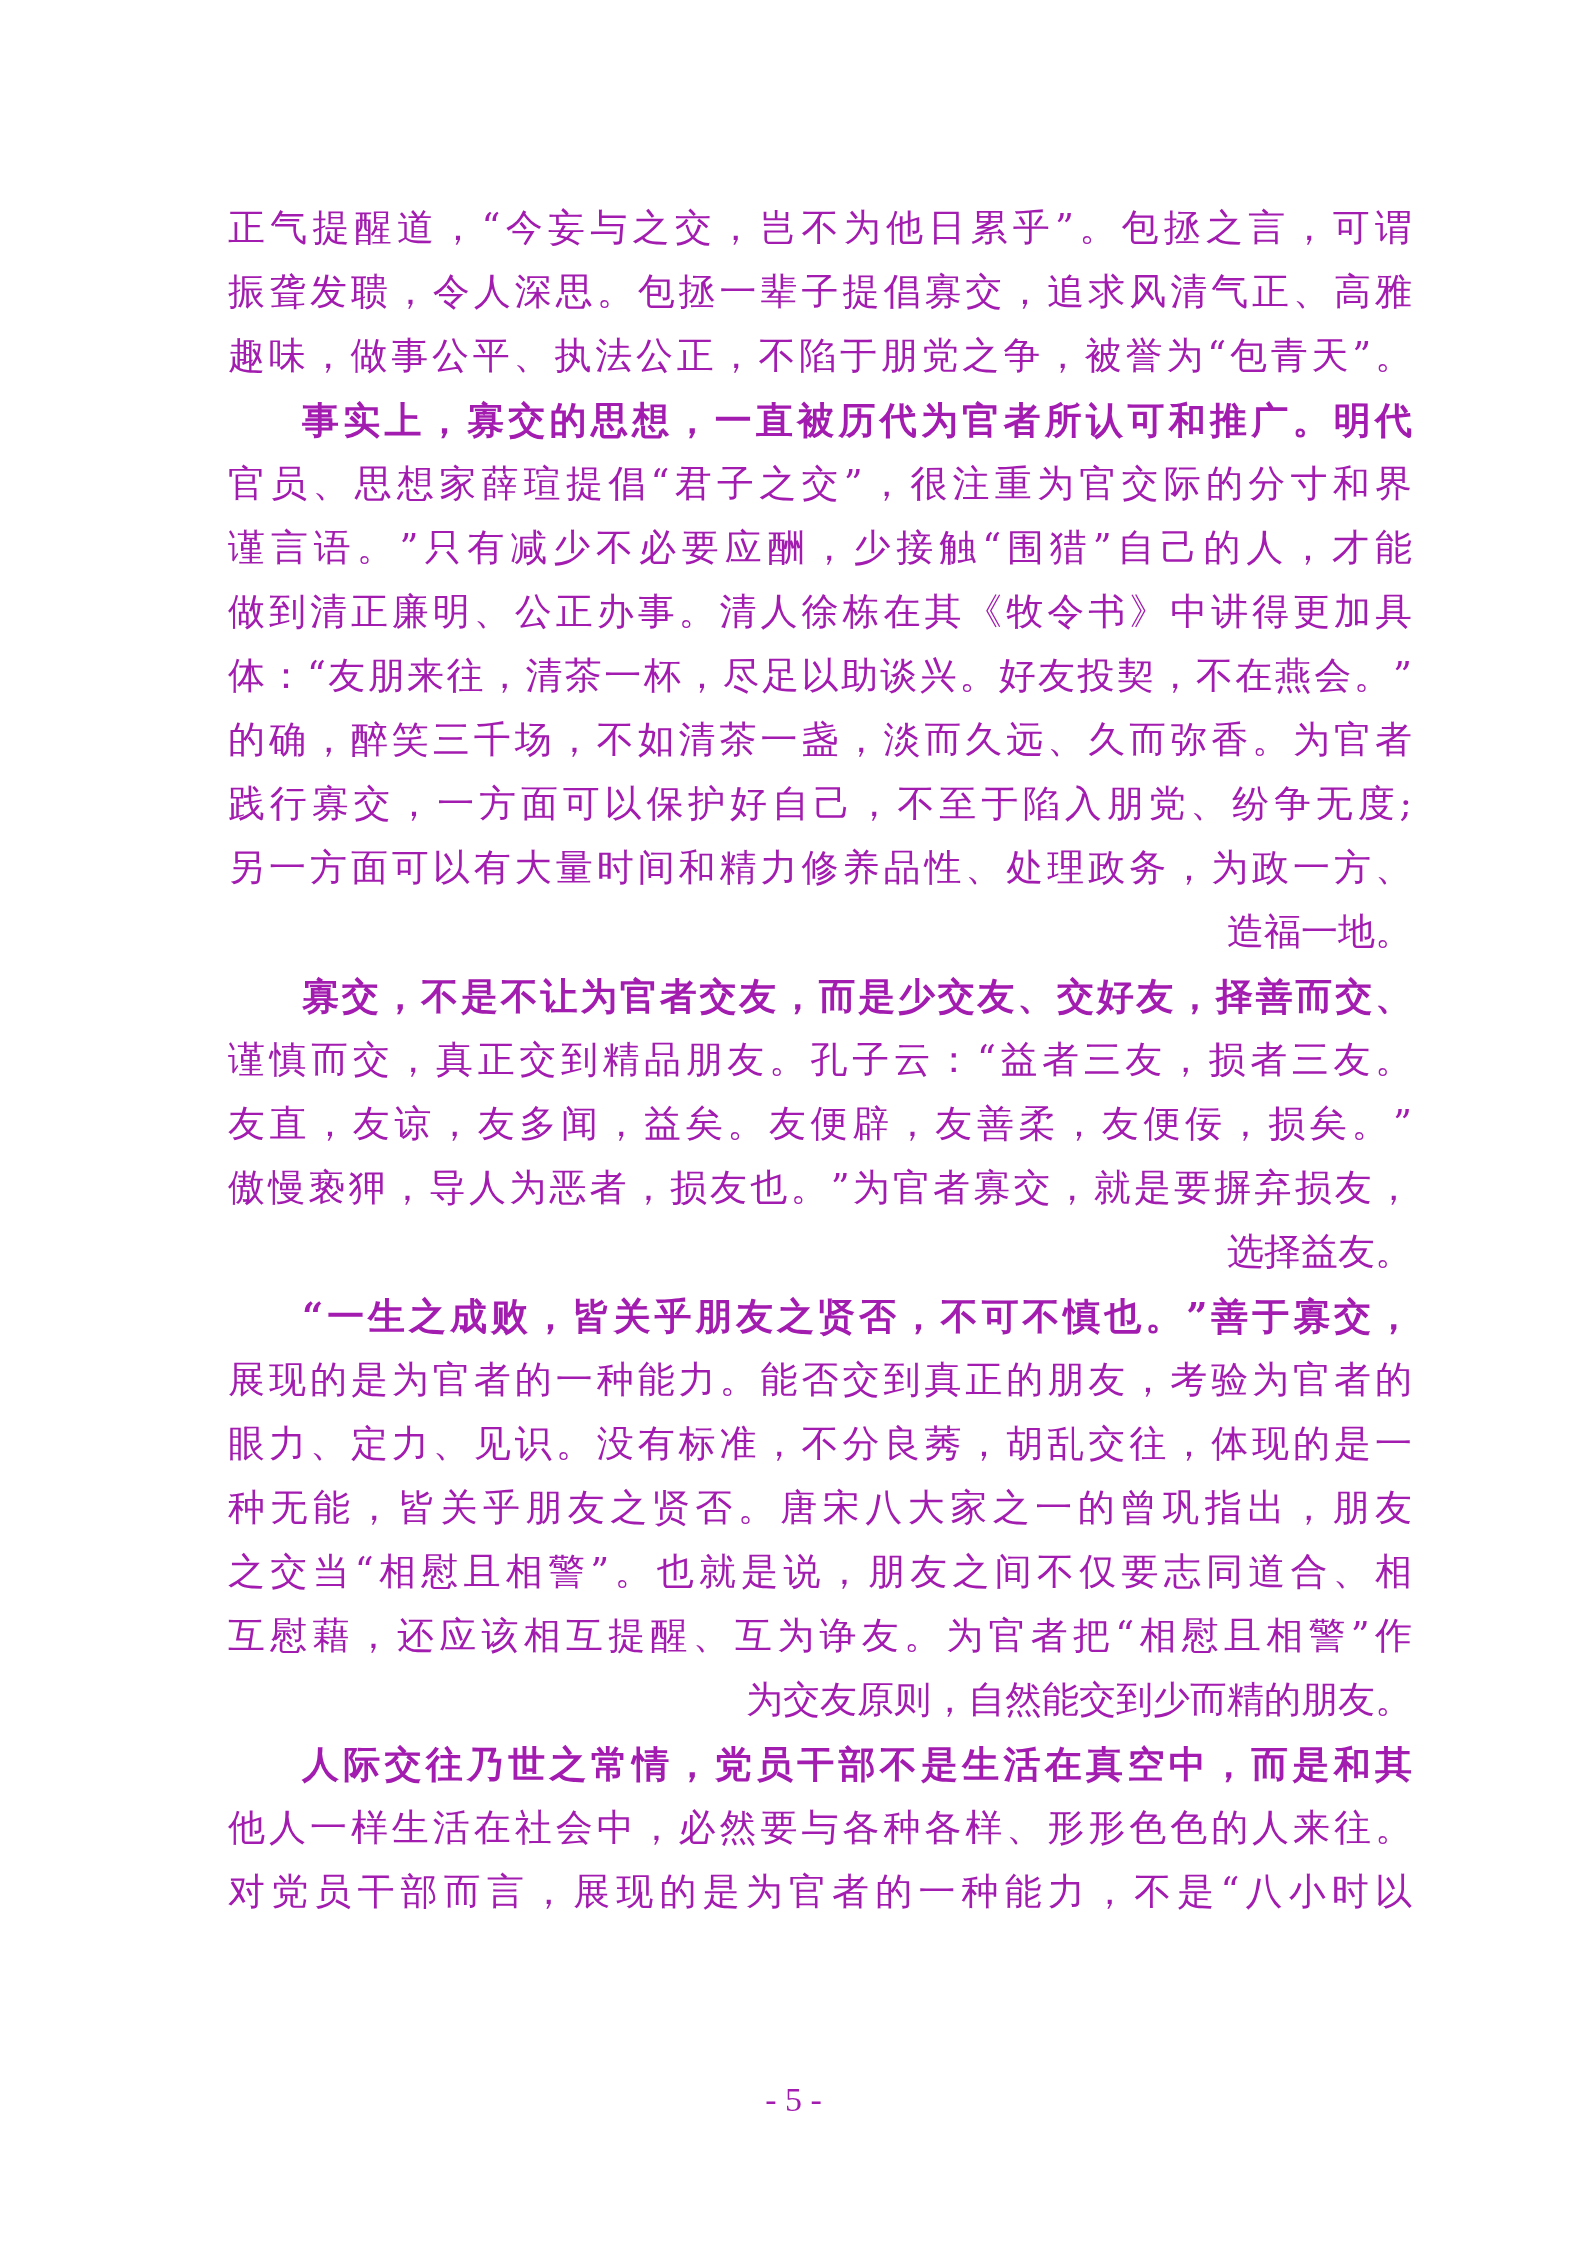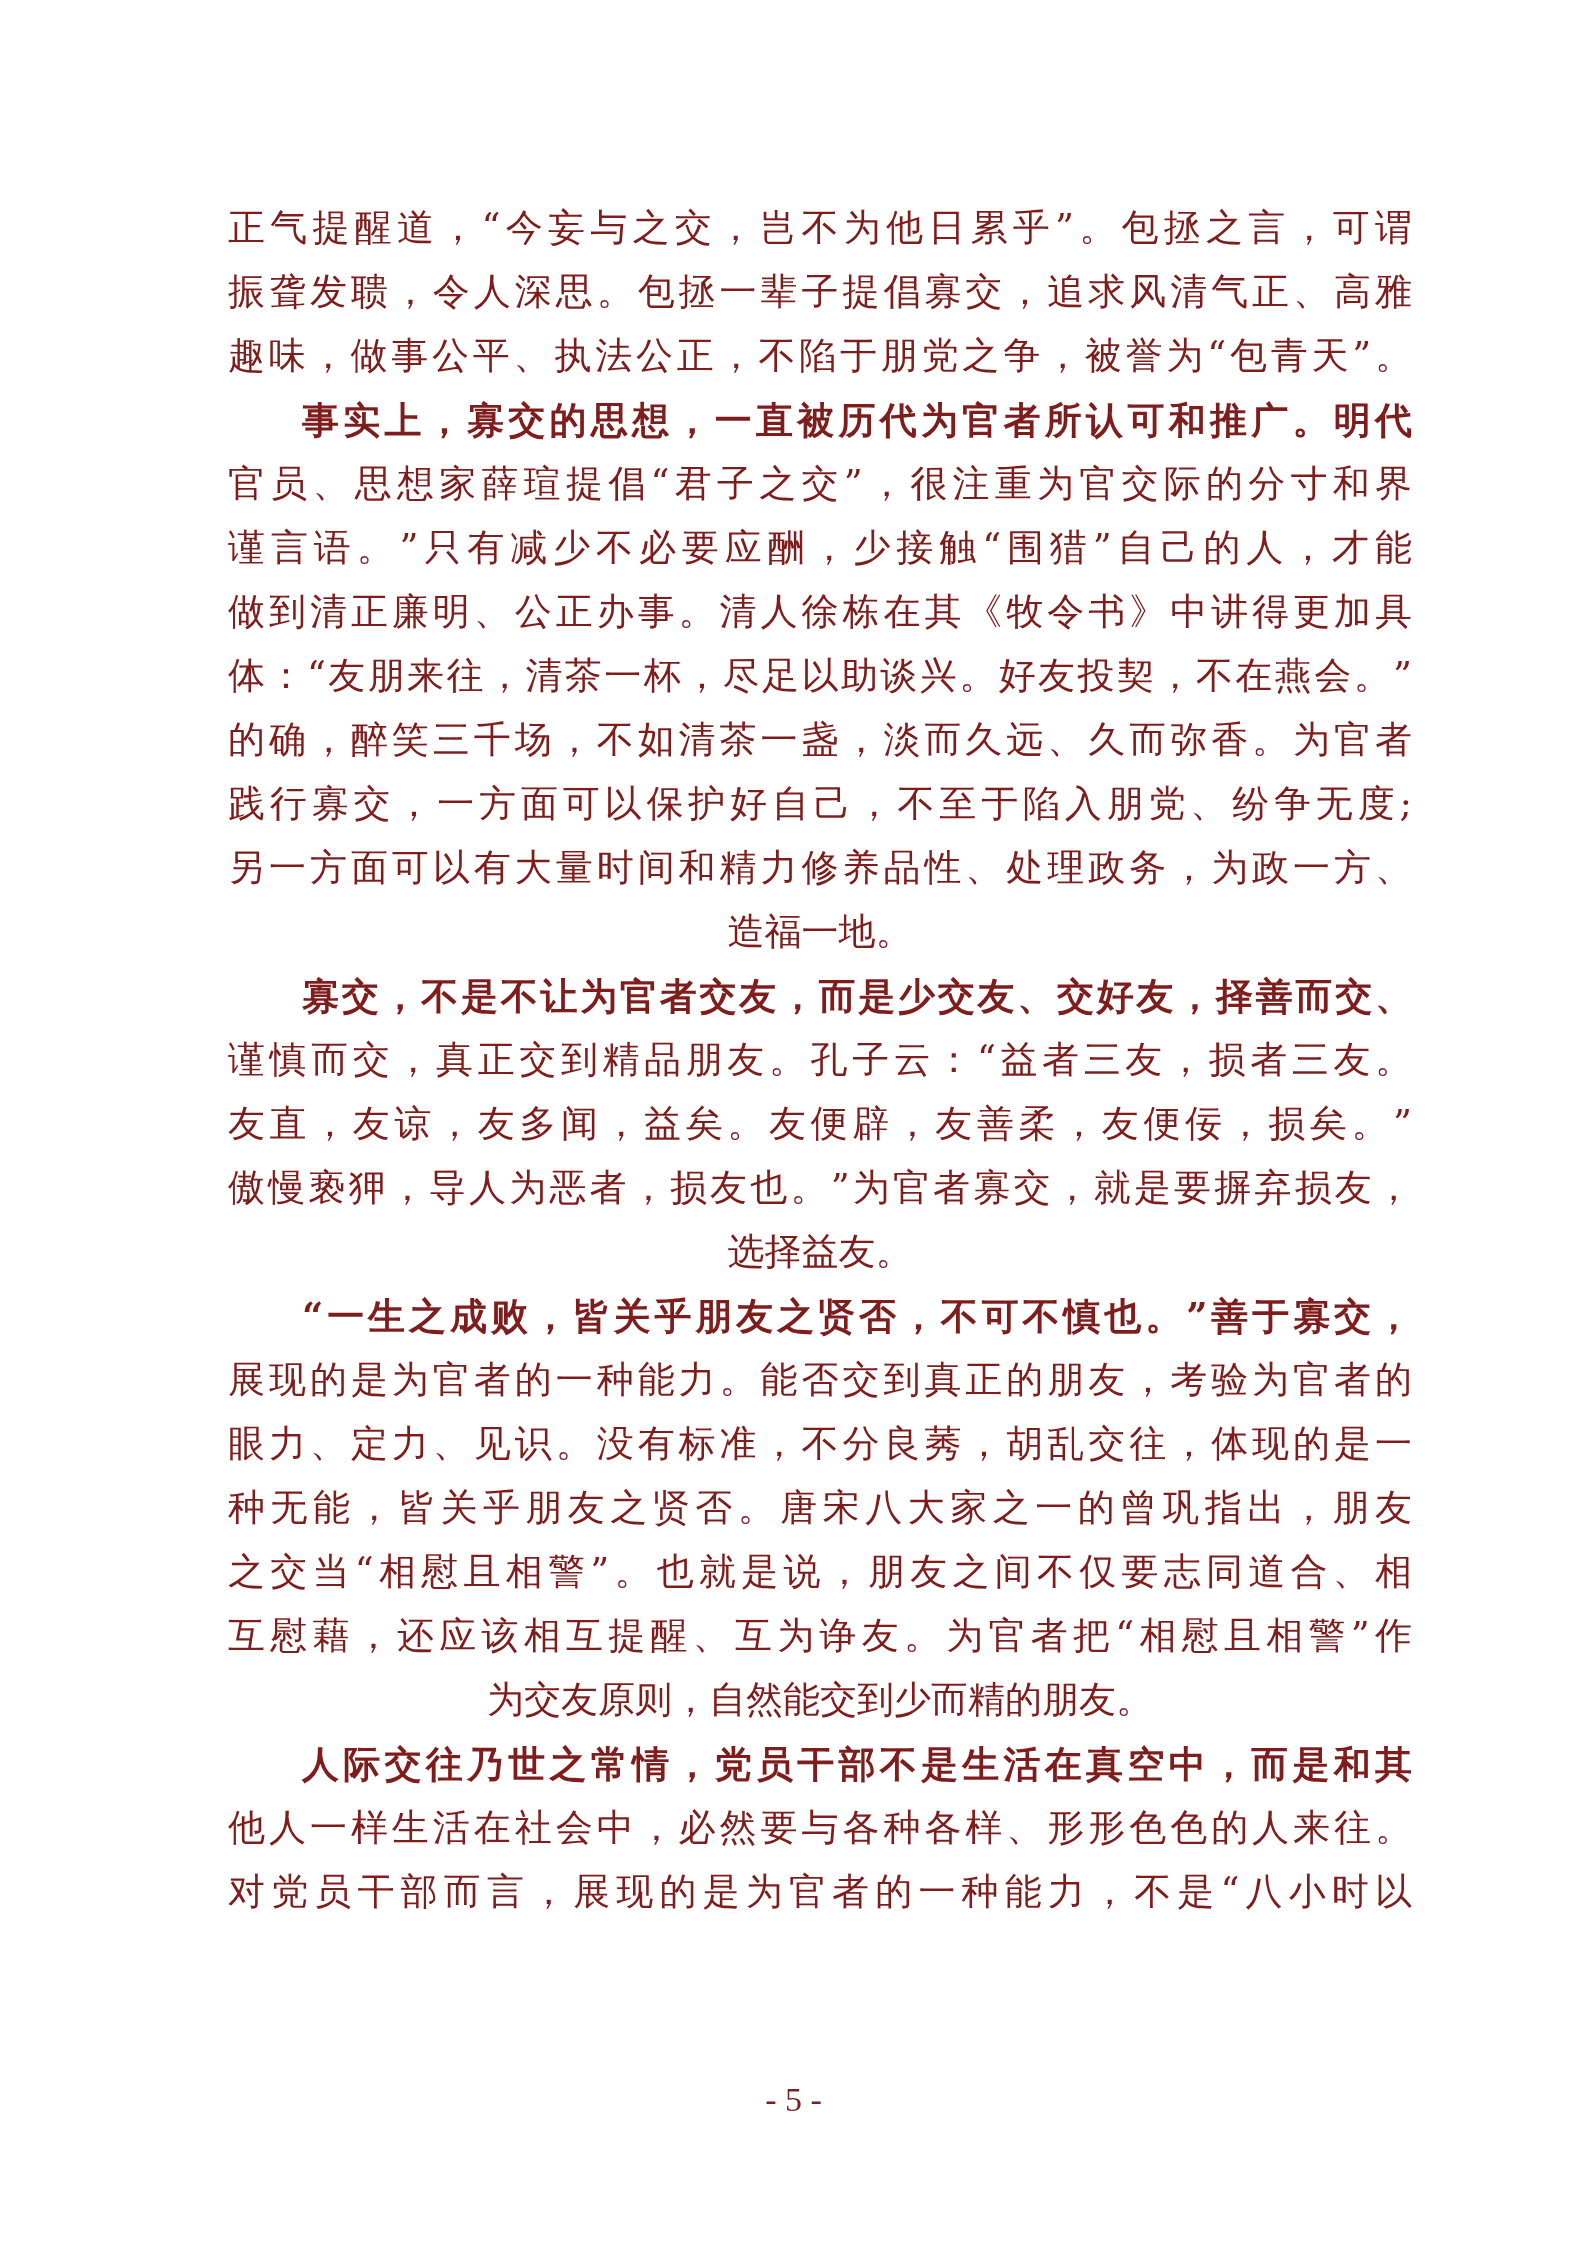--- a/index.html
+++ b/index.html
@@ -5,37 +5,37 @@
   html, body {
     margin: 0;
     padding: 0;
     background: #ffffff;
   }
   .page {
     position: relative;
     width: 1587px;
     height: 2245px;
     background: #ffffff;
-    color: #7f1d1d;
+    color: #a21caf;
     font-family: "DejaVu Serif", serif;
     overflow: hidden;
   }
   .body-text {
     position: absolute;
     left: 228px;
     top: 196px;
     width: 1184px;
   }
   .line {
     height: 64px;
     line-height: 64px;
     font-size: 37px;
     letter-spacing: 0;
     white-space: nowrap;
-    text-align: center;
+    text-align: right;
   }
   .line.justify {
     white-space: normal;
     text-align: justify;
     text-align-last: justify;
     text-justify: inter-character;
   }
   .line.indent {
     text-indent: 74px;
     font-weight: bold;

